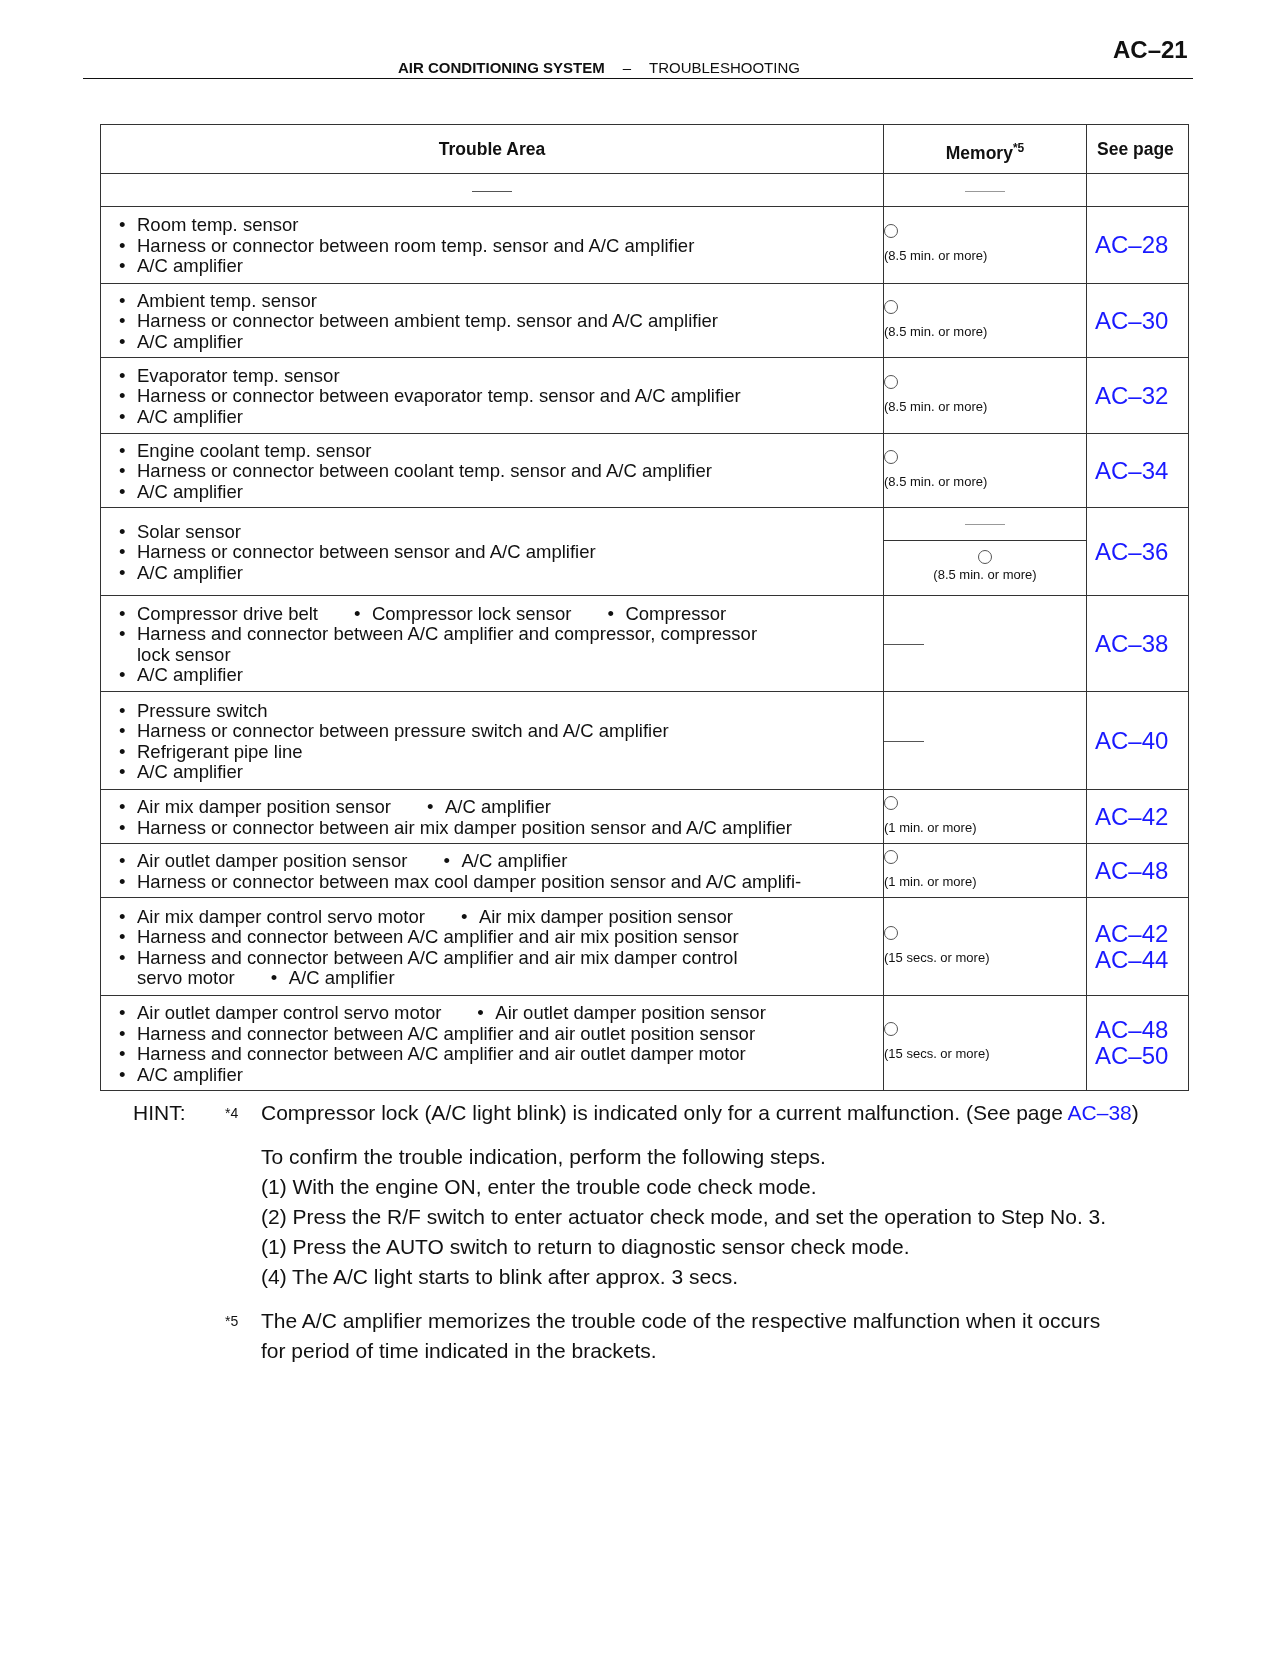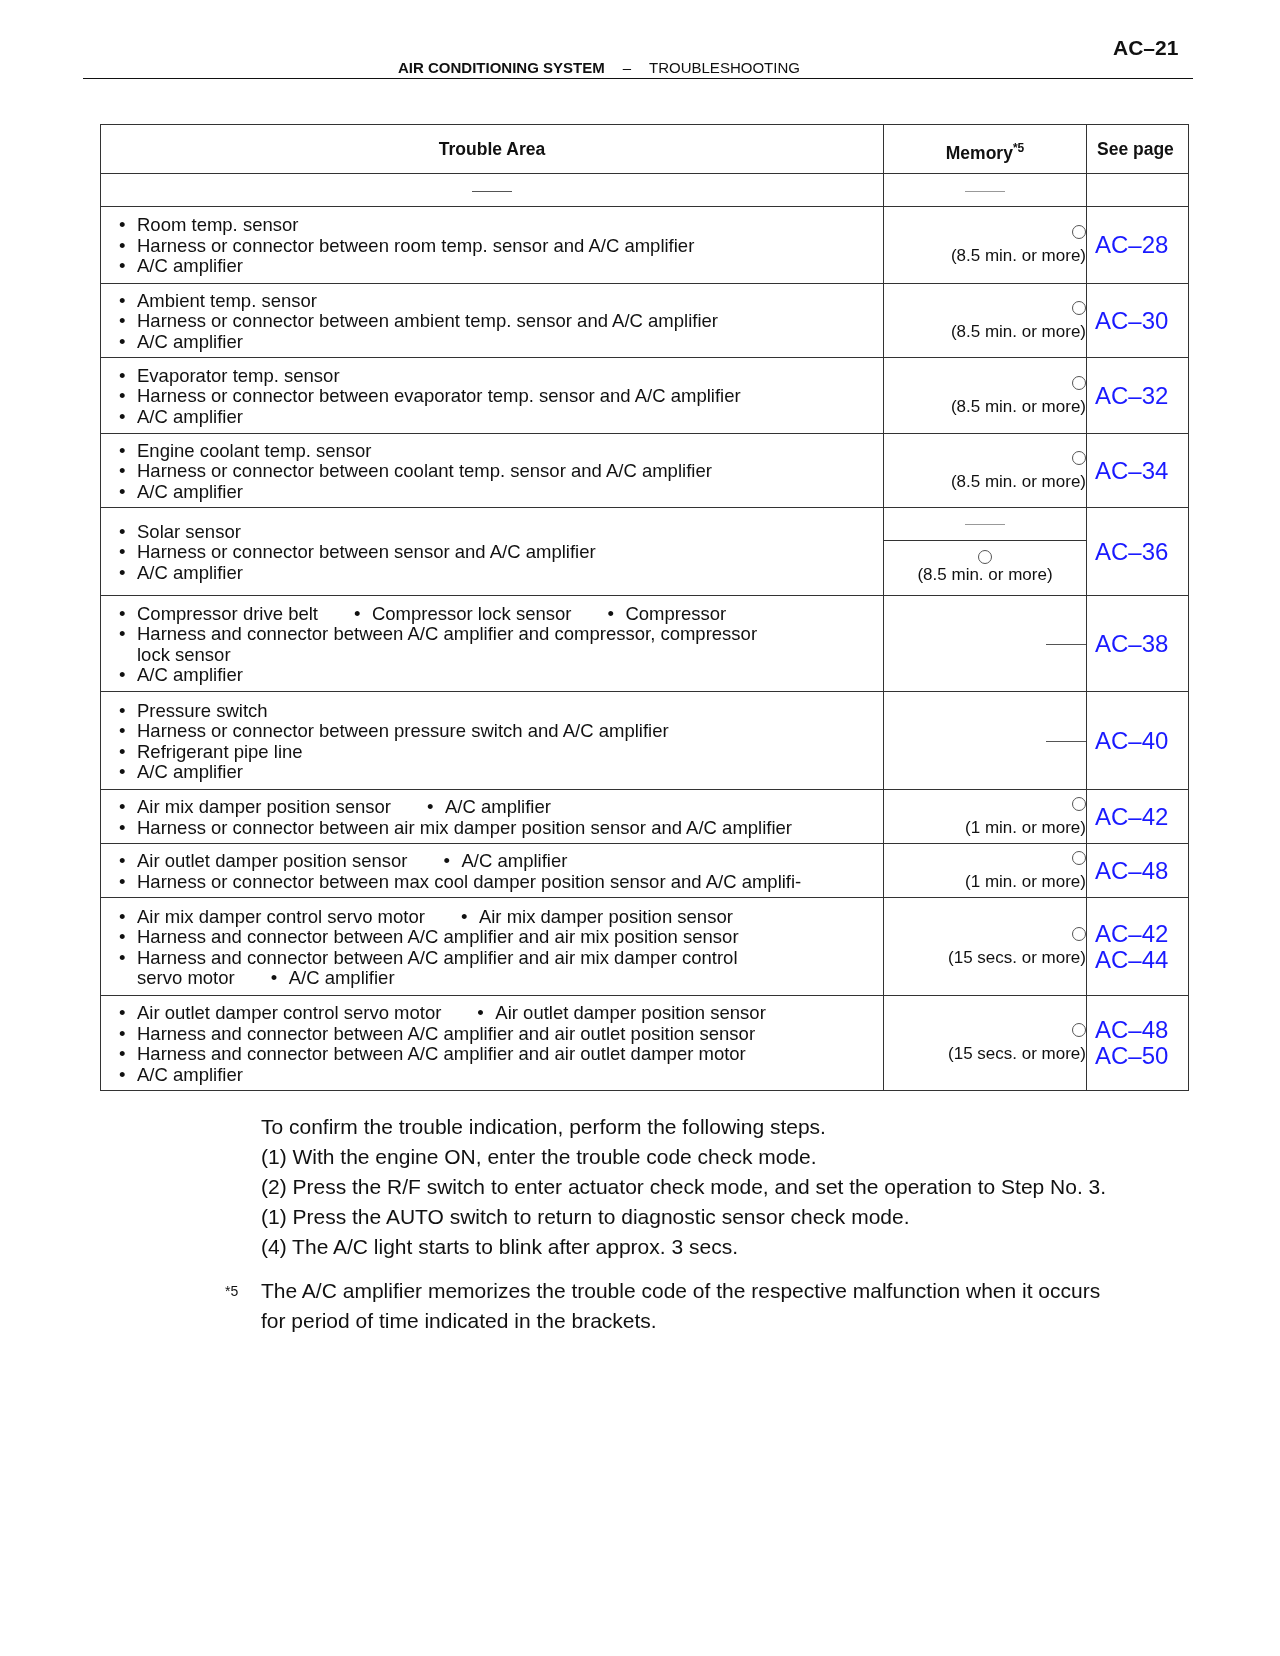--- a/index.html
+++ b/index.html
@@ -1,18 +1,18 @@
 <!DOCTYPE html>
 <html><head>
 <meta charset="utf-8">
 <style>
   html, body { margin: 0; padding: 0; background: #ffffff; }
   body { width: 1280px; height: 1656px; position: relative; overflow: hidden;
          font-family: "Liberation Sans", sans-serif; color: #111; }
-  .page-num { position: absolute; top: 36px; left: 1113px; font-size: 21px; font-weight: bold; }
+  .page-num { position: absolute; top: 36px; left: 1113px; font-size: 24px; font-weight: bold; }
   .running-head { position: absolute; top: 59px; left: 398px; font-size: 15px; }
   .running-head .sys { font-weight: bold; }
   .running-head .dash { margin: 0 18px; }
   .head-rule { position: absolute; top: 78px; left: 83px; width: 1110px; height: 0; border-top: 1.5px solid #111; }
 
   table.trouble { position: absolute; top: 124px; left: 100px; width: 1088px; border-collapse: collapse;
                   font-size: 18.5px; table-layout: fixed; }
   table.trouble td, table.trouble th { border: 1.5px solid #333; padding: 0; vertical-align: middle; }
   table.trouble th { font-size: 17.5px; font-weight: bold; height: 42px; }
   col.c-area { width: 783px; }
@@ -22,21 +22,21 @@
   .th-mem { text-align: center; padding-top: 6px !important; }
   .th-page { text-align: left; padding-left: 10px !important; }
   sup { font-size: 12px; }
   .dash-line { display: inline-block; width: 40px; border-top: 1.5px solid #555; vertical-align: middle; }
   .dash-line.short { width: 40px; border-color: #999; }
   td.area { padding: 6px 0 4px 18px !important; line-height: 20.5px; }
   .li { display: block; white-space: nowrap; }
   .li .b { display: inline-block; width: 18px; }
   .li.cont { padding-left: 18px; }
   .gap { display: inline-block; width: 36px; }
-  td.mem { text-align: right; line-height: 22px; font-size: 17px; }
+  td.mem { text-align: left; line-height: 22px; font-size: 13px; }
   .circ { display: inline-block; width: 12px; height: 12px; border: 1.3px solid #555; border-radius: 50%; }
   td.page { text-align: left; padding-left: 8px !important; color: #1a1aff; font-size: 24px; line-height: 26px; }
   .split-top { border-bottom: 1.5px solid #333; height: 32px; display: flex; align-items: center; justify-content: center; }
   .split-bot { height: 54px; display: flex; flex-direction: column; align-items: center; justify-content: center; }
 
   .hint { position: absolute; left: 133px; top: 1098px; font-size: 21px; line-height: 30px; width: 1100px; }
   .hint .row { position: relative; padding-left: 128px; }
   .hint .lbl { position: absolute; left: 0; top: 0; }
   .hint .mark { position: absolute; left: 92px; top: 0; }
   .hint .mark sup { font-size: 14px; }
@@ -226,20 +226,25 @@
         </td>
         <td class="page">
           <div>AC–48</div>
           <div>AC–50</div>
         </td>
       </tr>
     </tbody>
 </table>
 
 <div class="hint">
+  <div class="row">
+    <span class="lbl">HINT:</span>
+    <span class="mark"><sup>*4</sup></span>
+    <span>Compressor lock (A/C light blink) is indicated only for a current malfunction. (See page </span><span class="link">AC–38</span><span>)</span>
+  </div>
   <div class="spacer"></div>
   <div class="para">To confirm the trouble indication, perform the following steps.</div>
   <div class="para">(1) With the engine ON, enter the trouble code check mode.</div>
   <div class="para">(2) Press the R/F switch to enter actuator check mode, and set the operation to Step No. 3.</div>
   <div class="para">(1) Press the AUTO switch to return to diagnostic sensor check mode.</div>
   <div class="para">(4) The A/C light starts to blink after approx. 3 secs.</div>
   <div class="spacer"></div>
   <div class="row">
     <span class="mark"><sup>*5</sup></span>
     <span>The A/C amplifier memorizes the trouble code of the respective malfunction when it occurs</span>

